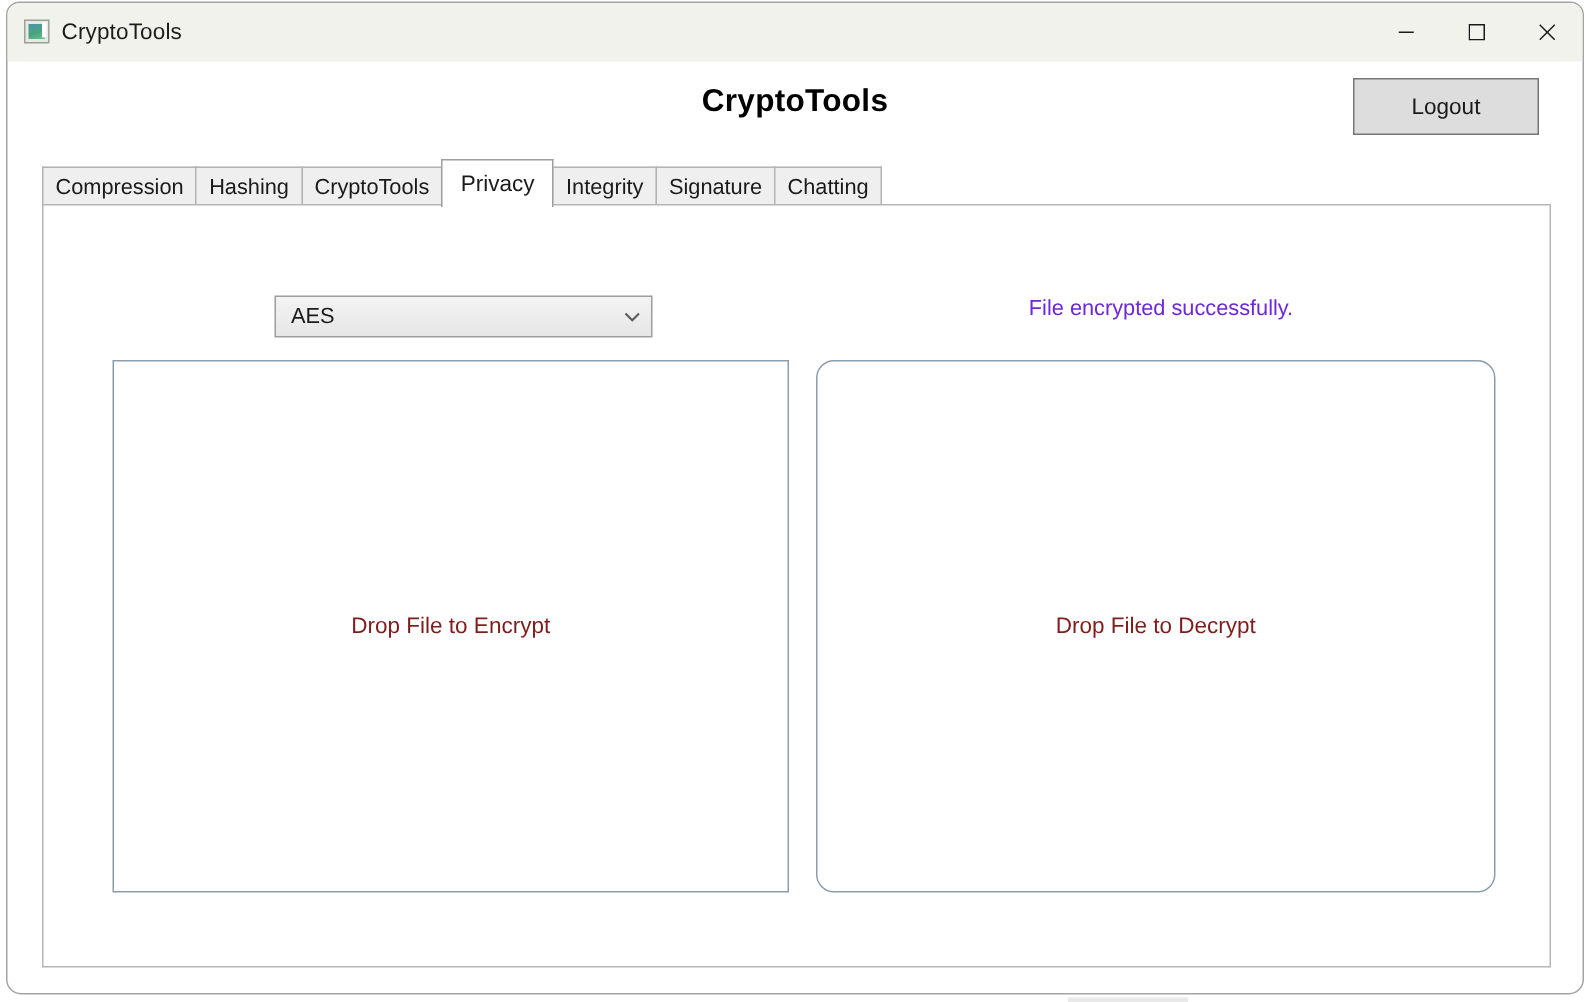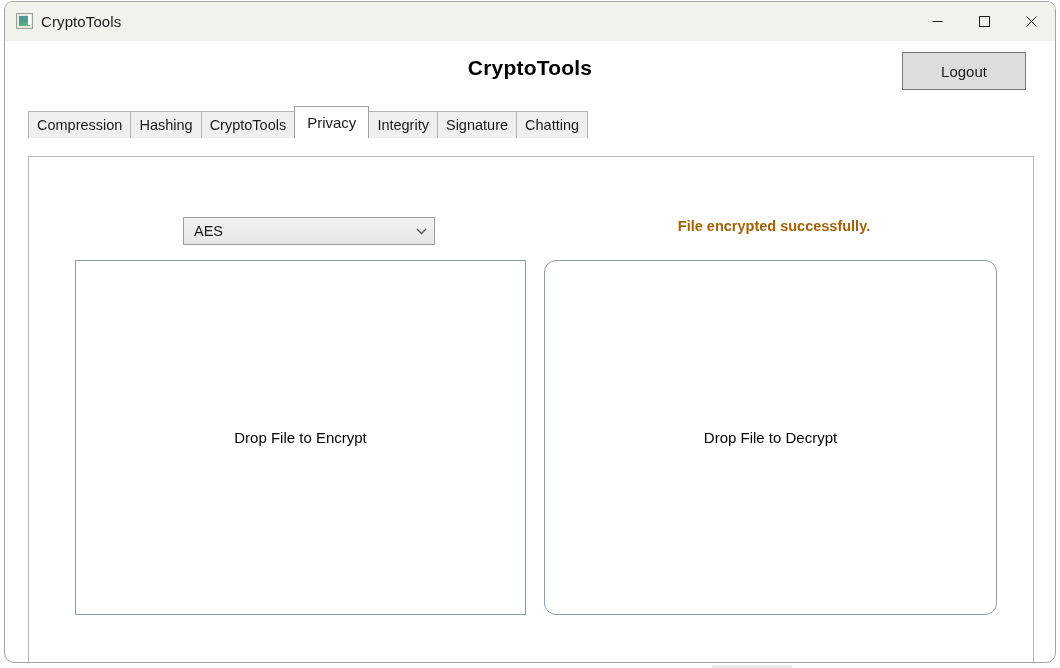--- a/index.html
+++ b/index.html
@@ -171,21 +171,20 @@
   .panel {
     position: absolute;
     left: 23px;
     top: 134px;
     width: 1006px;
     height: 509px;
     border: 1px solid #b6b6b6;
     box-sizing: border-box;
     background: #ffffff;
     z-index: 2;
-    margin-top: 20px;
   }
 
   
   .algo-select {
     position: absolute;
     left: 154px;
     top: 60px;
     width: 252px;
     height: 28px;
     background: linear-gradient(#f3f3f3, #e6e6e6);
@@ -209,42 +208,41 @@
     color: #5a5a5a;
   }
 
   .status-msg {
     position: absolute;
     left: 510px;
     top: 61px;
     width: 470px;
     text-align: center;
     font-size: 14.5px;
-    color: #a16207;
-    font-weight: bold;
+    color: #6d28d9;
   }
 
   
   .dropzone {
     position: absolute;
     top: 103px;
     height: 355px;
     border: 1px solid #8b9cab;
     box-sizing: border-box;
     background: #ffffff;
     display: flex;
     align-items: center;
     justify-content: center;
     cursor: pointer;
   }
   .dropzone.left  { left: 46px;  width: 451px; }
   .dropzone.right { left: 515px; width: 453px; border-radius: 12px; }
   .dropzone .label {
     font-size: 15px;
-    color: #000000;
+    color: #7f1d1d;
   }
 
   
   .taskbar-sliver {
     position: absolute;
     left: 712px;
     bottom: 0;
     width: 80px;
     height: 3px;
     background: #e9e9e9;

